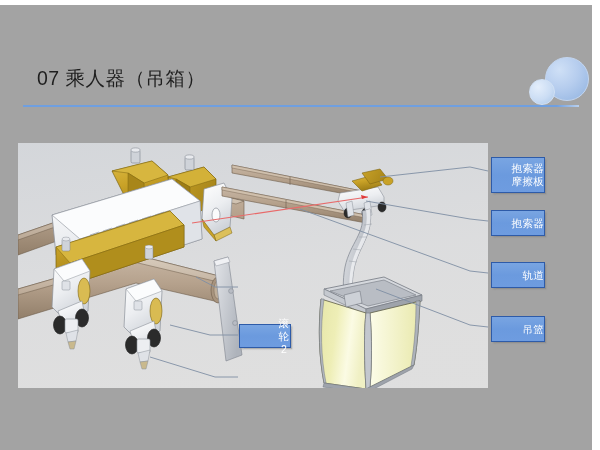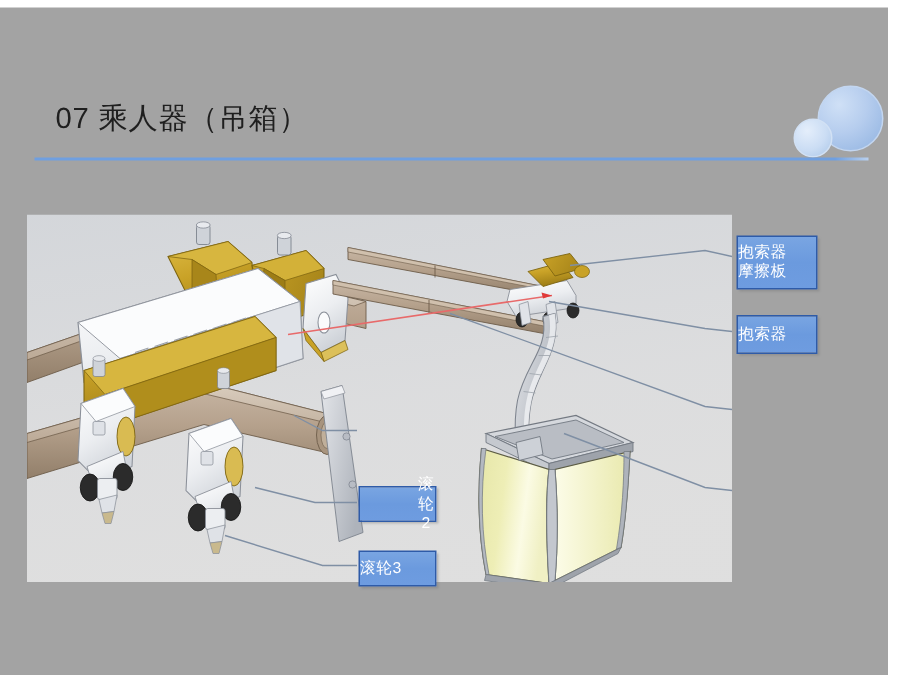--- a/index.html
+++ b/index.html
@@ -59,21 +59,21 @@
 
   
   .label-box {
     position:absolute;
     background:linear-gradient(to bottom,#79a5e2 0%, #6b9ade 50%, #6e9ce0 100%);
     border:1px solid #2e5ba8;
     color:#ffffff;
     font-size:10.5px;
     line-height:13px;
     text-align:center;
-    display:flex; align-items:center; justify-content:flex-start;
+    display:flex; align-items:center; justify-content:flex-end;
     box-shadow:1.5px 1.5px 1.5px rgba(120,120,120,0.45);
     letter-spacing:0.3px;
   }
   .label-two-line { line-height:13.5px; }
   #lbl-friction { left:491px; top:152px; width:54px; height:36px; }
   #lbl-grip     { left:491px; top:205px; width:54px; height:26px; }
   #lbl-rail     { left:491px; top:257px; width:54px; height:26px; }
   #lbl-cabin    { left:491px; top:311px; width:54px; height:26px; }
   #lbl-roller1  { left:239px; top:271px; width:52px; height:24px; }
   #lbl-roller2  { left:239px; top:319px; width:52px; height:24px;padding-left:38px; }
@@ -317,21 +317,24 @@
 
   <div class="label-box label-two-line" id="lbl-friction">
     <div>
       <div>抱索器</div>
       <div>摩擦板</div>
     </div>
   </div>
   <div class="label-box" id="lbl-grip">
     <span>抱索器</span>
   </div>
+  <div class="label-box" id="lbl-rail">
+    <span>轨道</span>
+  </div>
+  <div class="label-box" id="lbl-cabin">
+    <span>吊篮</span>
+  </div>
 
   <div class="label-box" id="lbl-roller2">
     <span>滚轮2</span>
   </div>
-  <div class="label-box" id="lbl-roller3">
-    <span>滚轮3</span>
-  </div>
 
 </div>
 
 </body></html>

